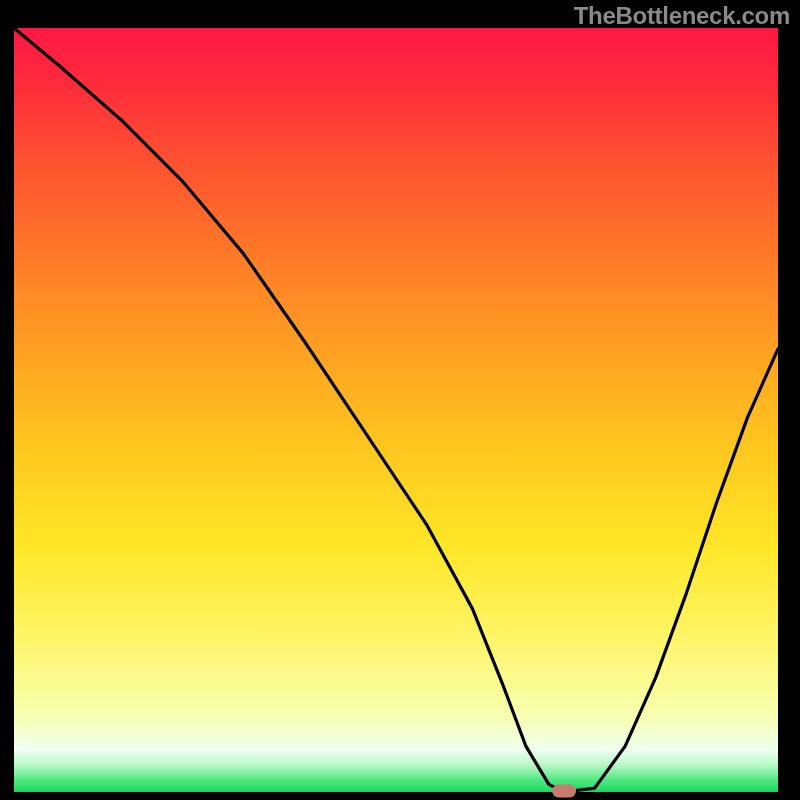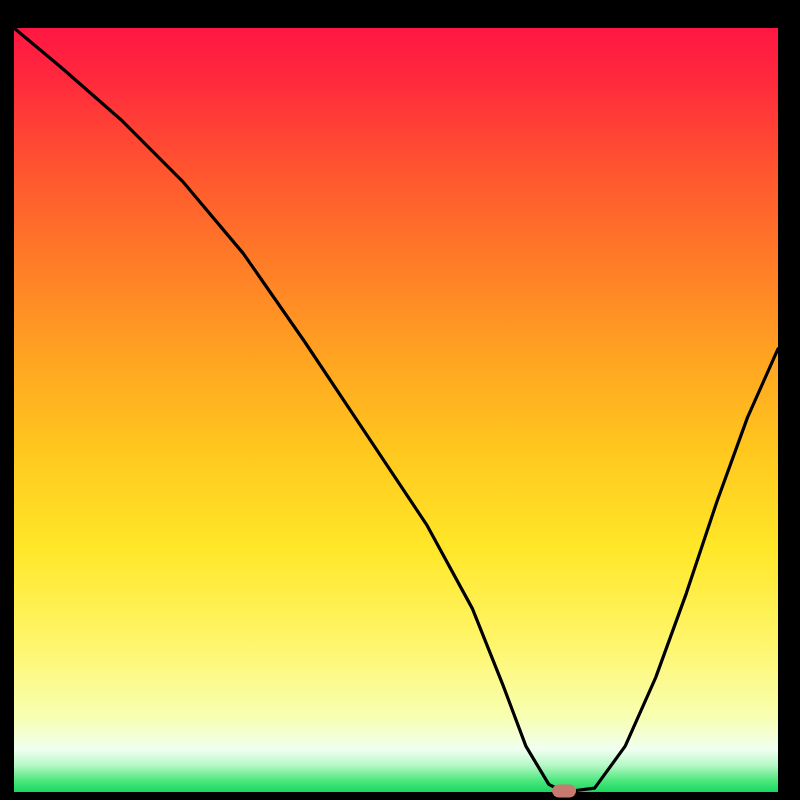--- a/index.html
+++ b/index.html
@@ -49,13 +49,14 @@
           <stop offset="96.5%" stop-color="#b6f8c6"></stop>
           <stop offset="98.5%" stop-color="#4ee77e"></stop>
           <stop offset="100%" stop-color="#17d860"></stop>
         </linearGradient>
       </defs>
       <rect x="0" y="0" width="800" height="800" fill="#000"></rect>
       <rect x="14" y="28" width="764" height="764" fill="url(#bg-grad)"></rect>
       <path d="M 14 28 L 59.839999999999996 66.20000000000003 L 120.96000000000001 119.67999999999999 L 182.08 180.79999999999995 L 243.2 253.38000000000002 L 304.32 341.24 L 365.44 432.92 L 426.56 524.6 L 472.4 608.64 L 502.96000000000004 685.04 L 525.8800000000001 746.16 L 548.8 784.36 L 564.0799999999999 792 L 594.64 788.18 L 625.2 746.16 L 655.76 677.4 L 686.32 593.36 L 716.88 501.68 L 747.4399999999999 417.64 L 778 348.88000000000005" fill="none" stroke="#000000" stroke-width="3.2" stroke-linejoin="round" stroke-linecap="round"></path>
       <rect x="552.0799999999999" y="784.5" width="24" height="13" rx="6.5" ry="6.5" fill="#c77b70"></rect>
     </svg>
+  <div class="watermark">TheBottleneck.com</div>
 </div>
 
 </body></html>

